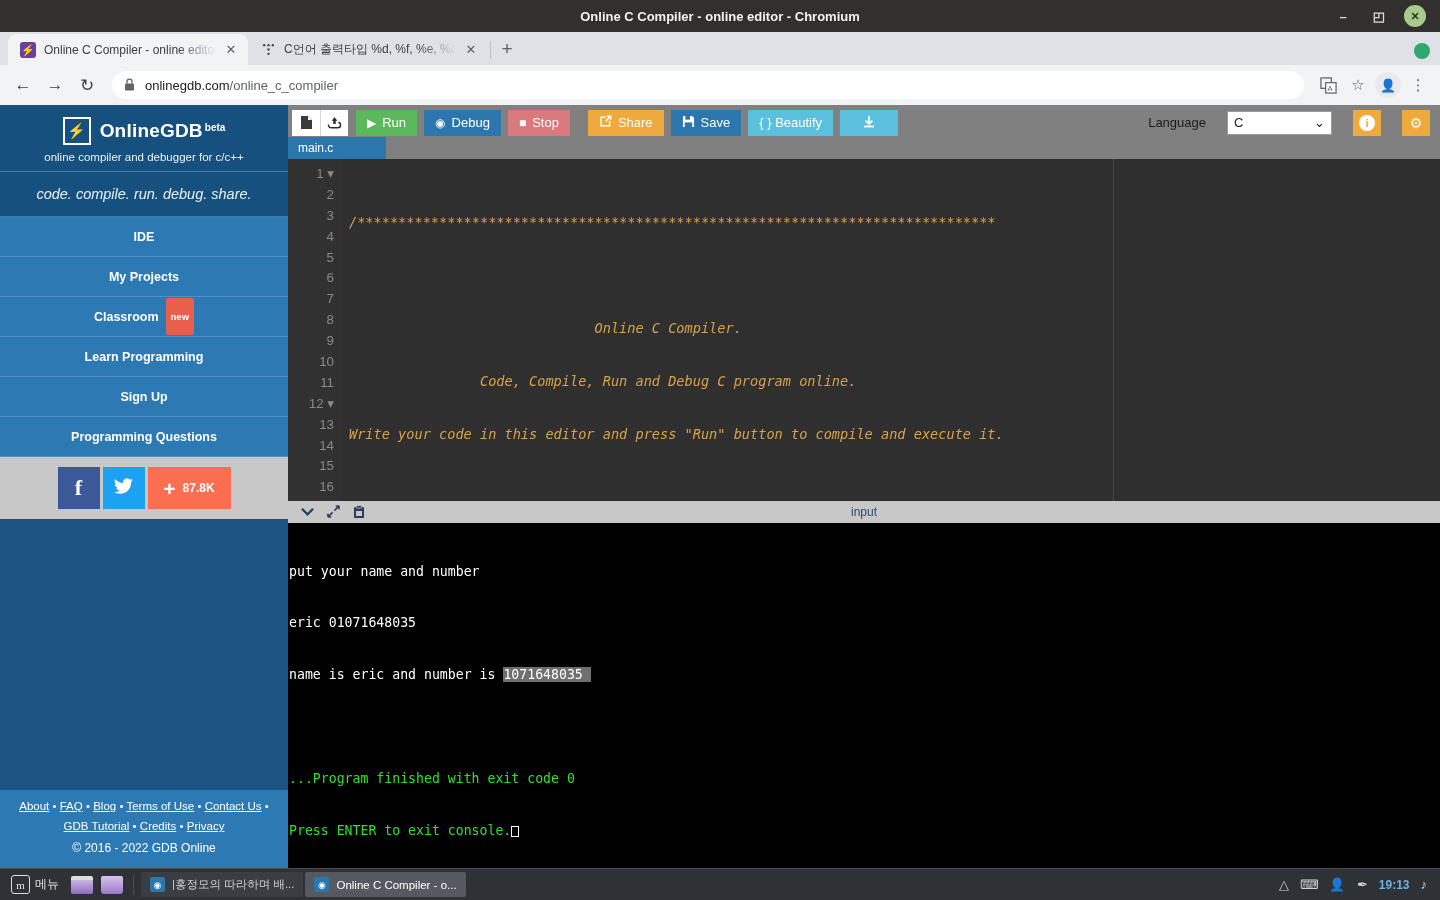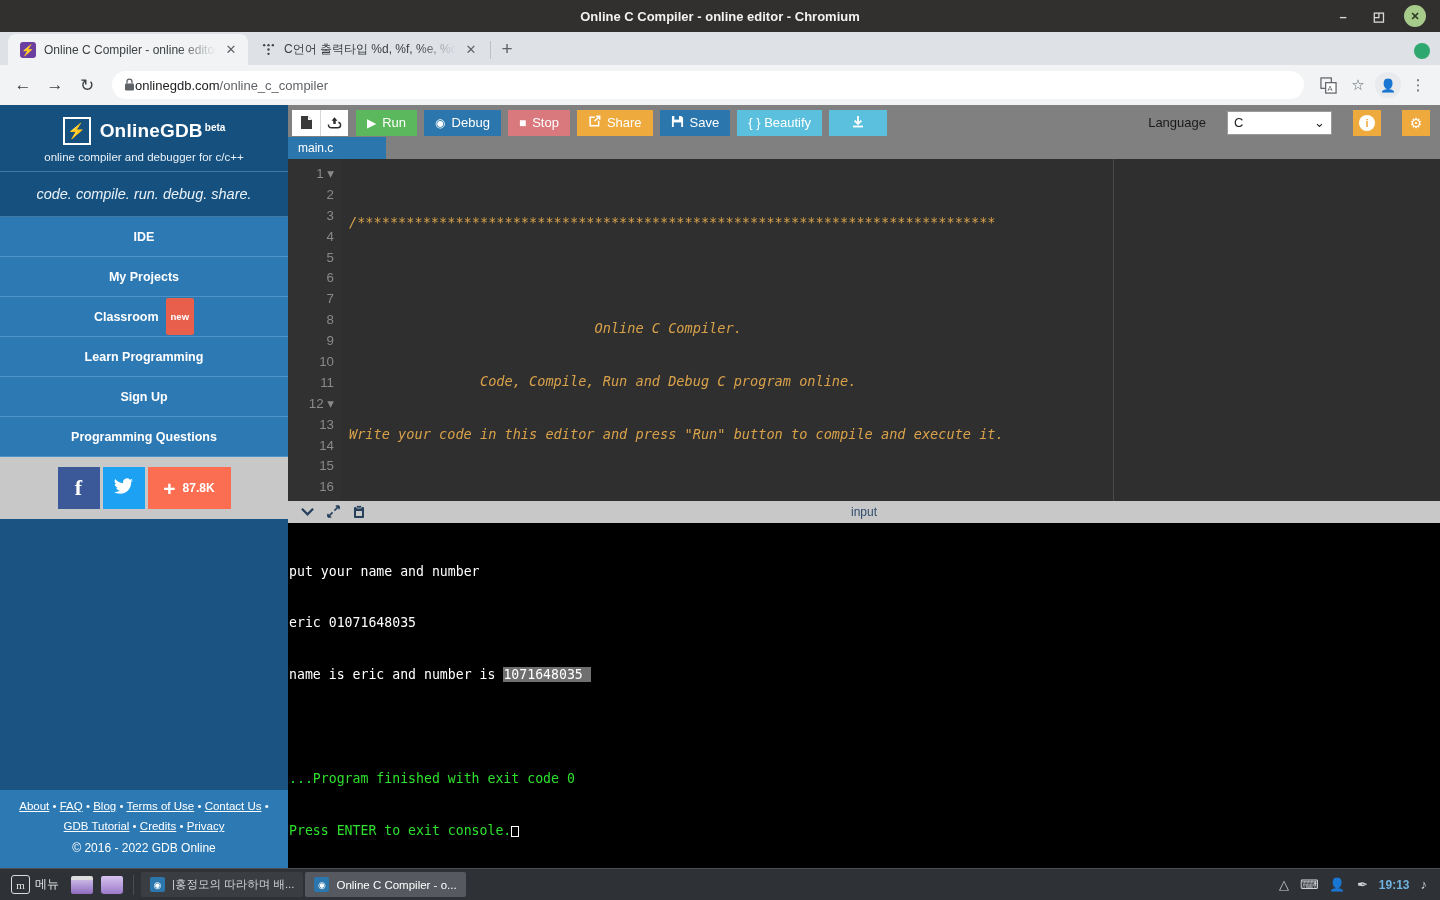--- a/index.html
+++ b/index.html
@@ -42,21 +42,21 @@
   .tab-sep { width:1px; height:18px; background:#bdc1c6; margin:0 2px 6px 2px;}
   #newtab { width: 28px; height: 28px; font-size: 19px; color: #5f6368; display:flex; align-items:center; justify-content:center; margin-bottom:2px;}
   #tabstrip-right { position:absolute; right:10px; bottom:6px; }
   .circ-green { width:16px;height:16px;border-radius:50%;background:#0f9d58;opacity:.85;}
 
   
   #browserbar { height: 40px; background: #f1f3f4; display: flex; align-items: center; gap: 2px; padding: 0 8px; }
   .nav-btn { width: 30px; height: 30px; display:flex;align-items:center;justify-content:center;color:#3c4043;font-size:17px;border-radius:50%;}
   #omnibox {
     flex: 1; height: 28px; background: #fff; border-radius: 14px; margin: 0 8px;
-    display: flex; align-items: center; padding: 0 12px; font-size: 13px; color:#202124;
+    display: flex; align-items: center; padding: 0 12px; gap: 10px; font-size: 13px; color:#202124;
   }
   #omnibox .lock { font-size: 11px; color:#5f6368;}
   .url-host { color:#202124;}
   .url-path { color:#5f6368;}
   .tb-icon { width:28px;height:28px;display:flex;align-items:center;justify-content:center;color:#5f6368;font-size:15px;}
   .avatar-btn { width:26px;height:26px;border-radius:50%;background:#e8eaed;display:flex;align-items:center;justify-content:center;color:#5f6368;font-size:13px;}
 
   
   #page { height: 763px; display: flex; background:#808080; position:relative; }
 
@@ -87,21 +87,21 @@
 
   
   #ide { flex:1; display:flex; flex-direction:column; background:#808080; min-width:0;}
   #idebar { height:32px; background:#808080; display:flex; align-items:center; padding:3px 4px 0 4px; gap:0;}
   .ib-white { width:28px;height:26px;background:#fff;display:flex;align-items:center;justify-content:center;font-size:14px;color:#333;}
   .ib-white + .ib-white { border-left:1px solid #d6d6d6;}
   .ib-btn { height:26px; display:flex;align-items:center; gap:6px; padding:0 11px; color:#fff; font-size:13px;}
   .ib-run { background:#5cb85c; margin-left:8px;}
   .ib-debug { background:#2b77ad; margin-left:7px;}
   .ib-stop { background:#d9787d; margin-left:7px;}
-  .ib-share { background:#eeaa3c; margin-left:7px;}
+  .ib-share { background:#eeaa3c; margin-left:18px;}
   .ib-save { background:#2b77ad; margin-left:7px;}
   .ib-beautify { background:#5bc0de; margin-left:7px;}
   .ib-download { background:#5bc0de; margin-left:7px; padding:0 22px;}
   .ib-ico { font-size:12px; line-height:1;}
   #idebar-right { margin-left:auto; display:flex; align-items:center; gap:21px; padding-right:6px;}
   #lang-label { font-size:13px; color:#1a1a1a;}
   #lang-select { width:105px; height:24px; background:#fff; border:1px solid #9a9a9a; font-size:13px;
                  display:flex; align-items:center; justify-content:space-between; padding:0 6px; color:#222;}
   .sq-orange { width:28px;height:26px;background:#eeaa3c;display:flex;align-items:center;justify-content:center;color:#fff;font-size:14px;}
   .sq-orange .ci { width:16px;height:16px;border-radius:50%;background:#fff;color:#eeaa3c;font-size:11px;font-weight:bold;display:flex;align-items:center;justify-content:center;}

